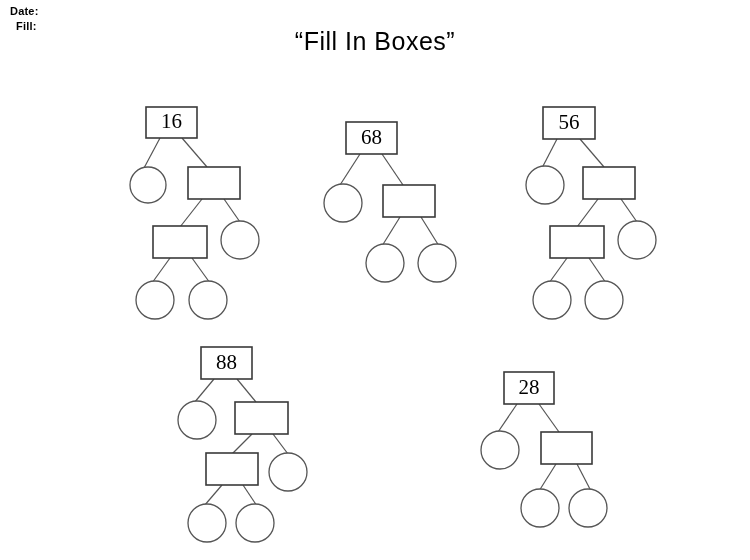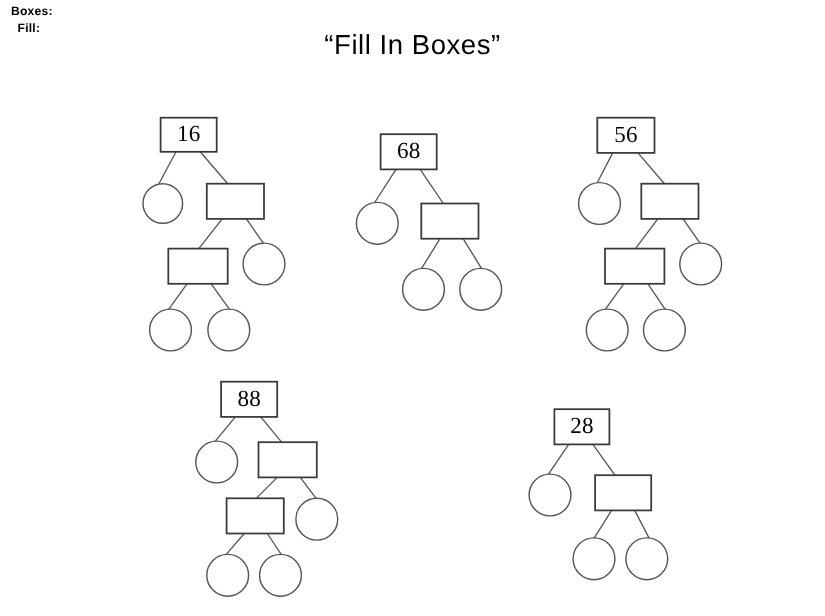--- a/index.html
+++ b/index.html
@@ -91,21 +91,21 @@
     text-anchor: middle;
     dominant-baseline: middle;
   }
 </style>
 </head>
 <body>
 
 <div id="page">
 
   <div class="header-block">
-    <div class="header-line">Boxes:</div>
+    <div class="header-line">Date:</div>
     <div class="header-line indent">Fill:</div>
   </div>
 
   <div class="worksheet-title">“Fill In Boxes”</div>
 
   <div class="trees-layer">
     <svg class="tree-svg" id="tree-canvas" viewBox="0 0 750 560" xmlns="http://www.w3.org/2000/svg">
         <g>
           <line class="edge-line" x1="160" y1="138" x2="144" y2="168" stroke="#555555"></line>
           <line class="edge-line" x1="182" y1="138" x2="207" y2="167" stroke="#555555"></line>

